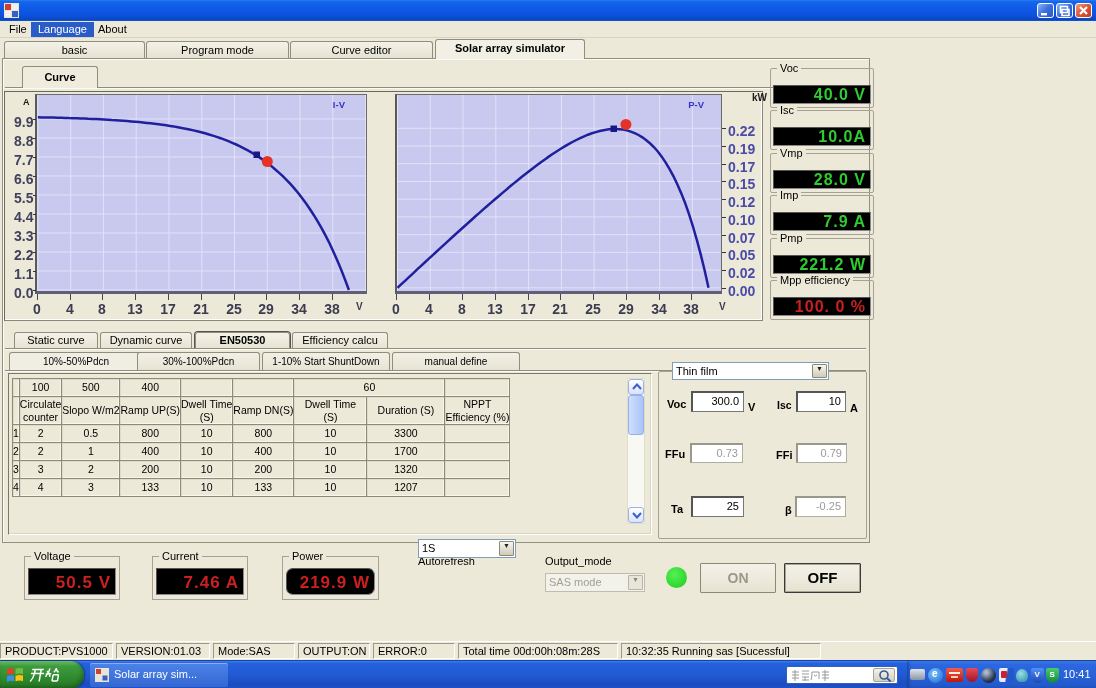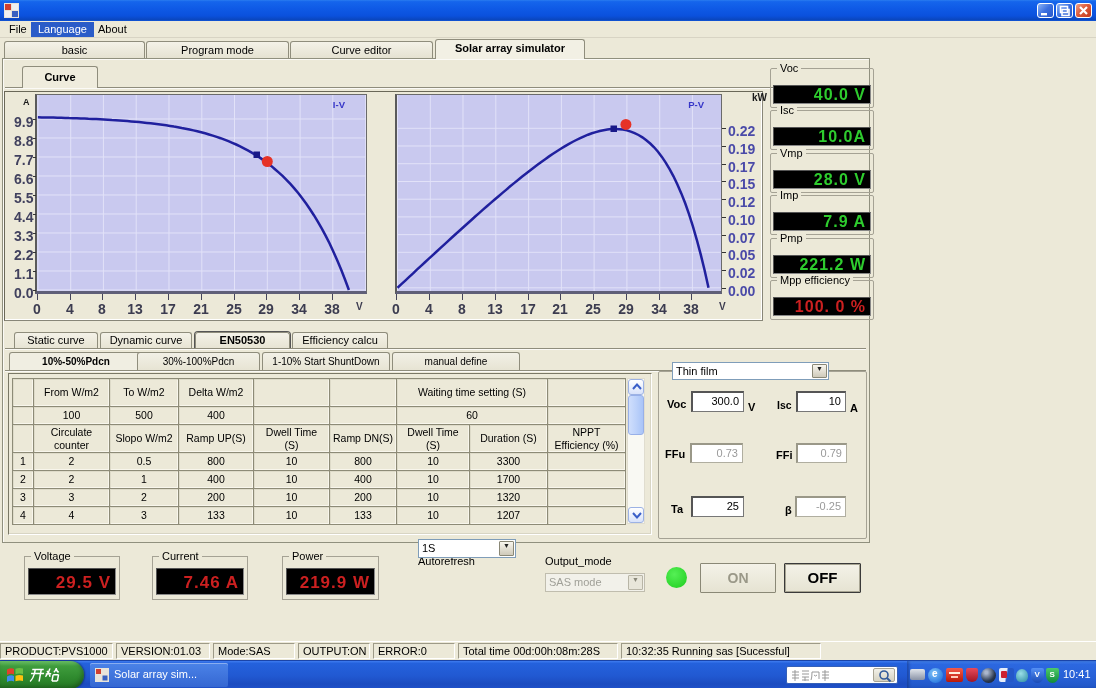--- a/index.html
+++ b/index.html
@@ -273,39 +273,29 @@
 <div class="grp abs" style="left:770px;top:280px;width:104px;height:40px;">
     <span class="glbl">Mpp efficiency</span>
   </div>
 <div class="lcd abs" style="left:773px;top:297px;width:98px;height:19px;color:#cc2020;padding-right:4px;">100. 0 %</div>
 
 <div class="tab2" style="left:14px;color:#000;width:84px;">Static curve</div>
 <div class="tab2" style="left:100px;width:92px;">Dynamic curve</div>
 <div class="tab2" style="left:195px;width:95px;font-weight:bold;box-shadow:0 0 0 1px #555;">EN50530</div>
 <div class="tab2" style="left:292px;width:96px;">Efficiency calcu</div>
 <div id="tline1" class="abs"></div>
-<div class="tab3" style="left:9px;width:134px;font-weight:bold;background:#f0eee2;">10%-50%Pdcn</div>
+<div class="tab3" style="left:9px;width:134px;font-weight:normal;background:#f0eee2;">10%-50%Pdcn</div>
 <div class="tab3" style="left:137px;width:123px;">30%-100%Pdcn</div>
 <div class="tab3" style="left:262px;width:128px;">1-10% Start ShuntDown</div>
 <div class="tab3" style="left:392px;width:128px;">manual define</div>
 <div id="tline2" class="abs"></div>
 
 <div id="tablebox" class="abs"></div>
 <table id="grid">
   <tbody>
-      <tr style="height:28px;">
-        <td style="width:21px;"></td>
-        <td style="width:76px;">From W/m2</td>
-        <td style="width:69px;">To W/m2</td>
-        <td style="width:75px;">Delta W/m2</td>
-        <td style="width:76px;"></td>
-        <td style="width:67px;"></td>
-        <td colspan="2">Waiting time setting (S)</td>
-        <td style="width:78px;"></td>
-      </tr>
   <tr style="height:18px;">
         <td></td>
         <td>100</td>
         <td>500</td>
         <td>400</td>
         <td></td>
         <td></td>
         <td colspan="2">60</td>
         <td></td>
       </tr>
@@ -389,29 +379,29 @@
 <div class="slbl" style="left:776px;top:449px;">FFi</div>
 <div class="inp dis abs" style="left:796px;top:443px;width:51px;height:20px;">0.79</div>
 <div class="slbl" style="left:671px;top:503px;">Ta</div>
 <div class="inp abs" style="left:691px;top:496px;width:53px;height:21px;">25</div>
 <div class="slbl" style="left:785px;top:504px;">β</div>
 <div class="inp dis abs" style="left:795px;top:496px;width:51px;height:21px;">-0.25</div>
 
 <div class="grp abs" style="left:24px;top:556px;width:96px;height:44px;border-radius:0;">
     <span class="glbl">Voltage</span>
   </div>
-<div class="lcd abs" style="left:28px;top:568px;width:88px;height:27px;color:#cc2020;font-size:17px;padding:4px 4px 0 0;">29.5 V</div>
+<div class="lcd abs" style="left:28px;top:568px;width:88px;height:27px;color:#cc2020;font-size:17px;padding:4px 4px 0 0;">50.5 V</div>
 <div class="grp abs" style="left:152px;top:556px;width:96px;height:44px;border-radius:0;">
     <span class="glbl">Current</span>
   </div>
 <div class="lcd abs" style="left:156px;top:568px;width:88px;height:27px;color:#cc2020;font-size:17px;padding:4px 4px 0 0;">7.46 A</div>
 <div class="grp abs" style="left:282px;top:556px;width:97px;height:44px;border-radius:0;">
     <span class="glbl">Power</span>
   </div>
-<div class="lcd abs" style="left:286px;top:568px;width:89px;height:27px;color:#cc2020;font-size:17px;padding:4px 4px 0 0;">219.9 W</div>
+<div class="lcd abs" style="left:286px;top:568px;width:89px;height:27px;color:#cc2020;font-size:17px;padding:4px 4px 0 0;border-radius:7px;">219.9 W</div>
 <div class="abs" style="left:418px;top:555px;font-size:11px;">Autorefresh</div>
 <div class="combo abs" style="left:418px;top:539px;width:98px;height:19px;">1S<div class="cbtn">▼</div></div>
 <div class="abs" style="left:545px;top:555px;font-size:11px;">Output_mode</div>
 <div class="combo dis abs" style="left:545px;top:573px;width:100px;height:19px;">SAS mode<div class="cbtn dis">▼</div></div>
 <div class="abs" style="left:666px;top:567px;width:21px;height:21px;border-radius:50%;background:radial-gradient(circle at 40% 35%,#55f055,#1ecc1e);"></div>
 <div class="btn abs" style="left:700px;top:563px;width:76px;height:30px;color:#9a9888;font-size:14px;padding-top:6px;">ON</div>
 <div class="btn abs" style="left:784px;top:563px;width:77px;height:30px;color:#000;font-size:15px;padding-top:5px;border:1.5px solid #3a3a3a;box-shadow:inset 0 0 0 1px #a8a593;">OFF</div>
 
 <div class="abs" style="left:0;top:641px;width:1096px;height:1px;background:#fff;"></div>
 <div class="scell" style="left:0px;width:113px;">PRODUCT:PVS1000</div>

